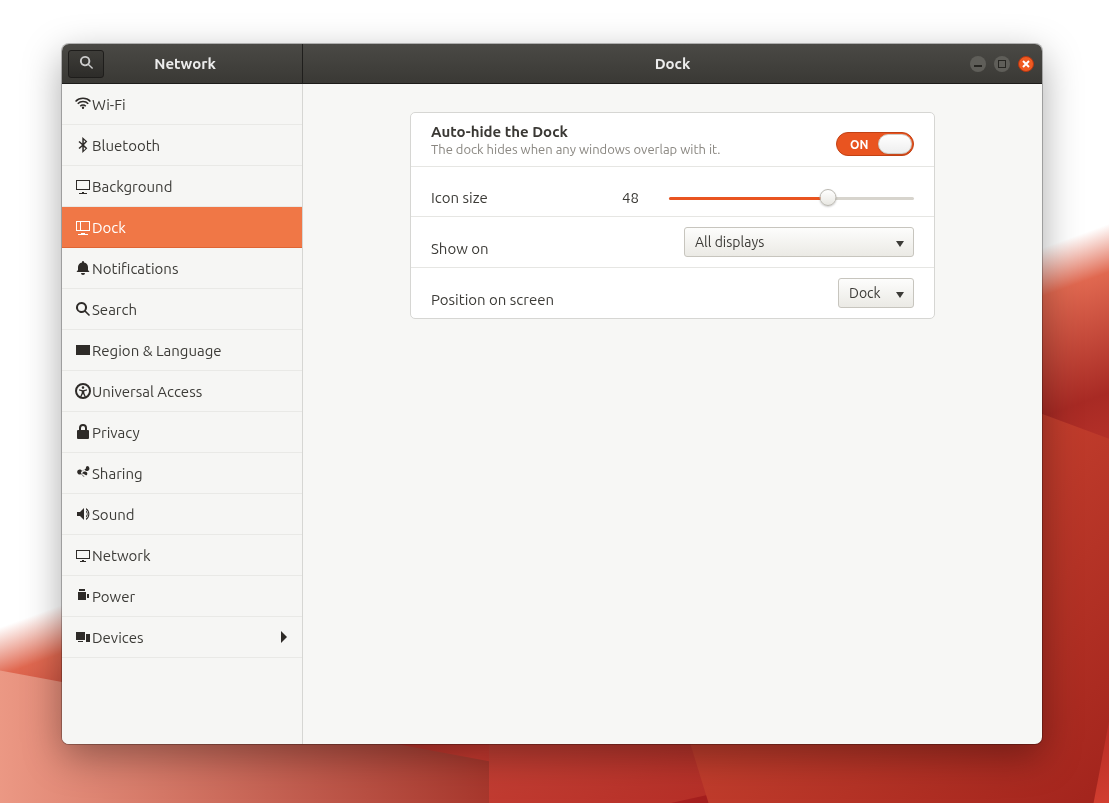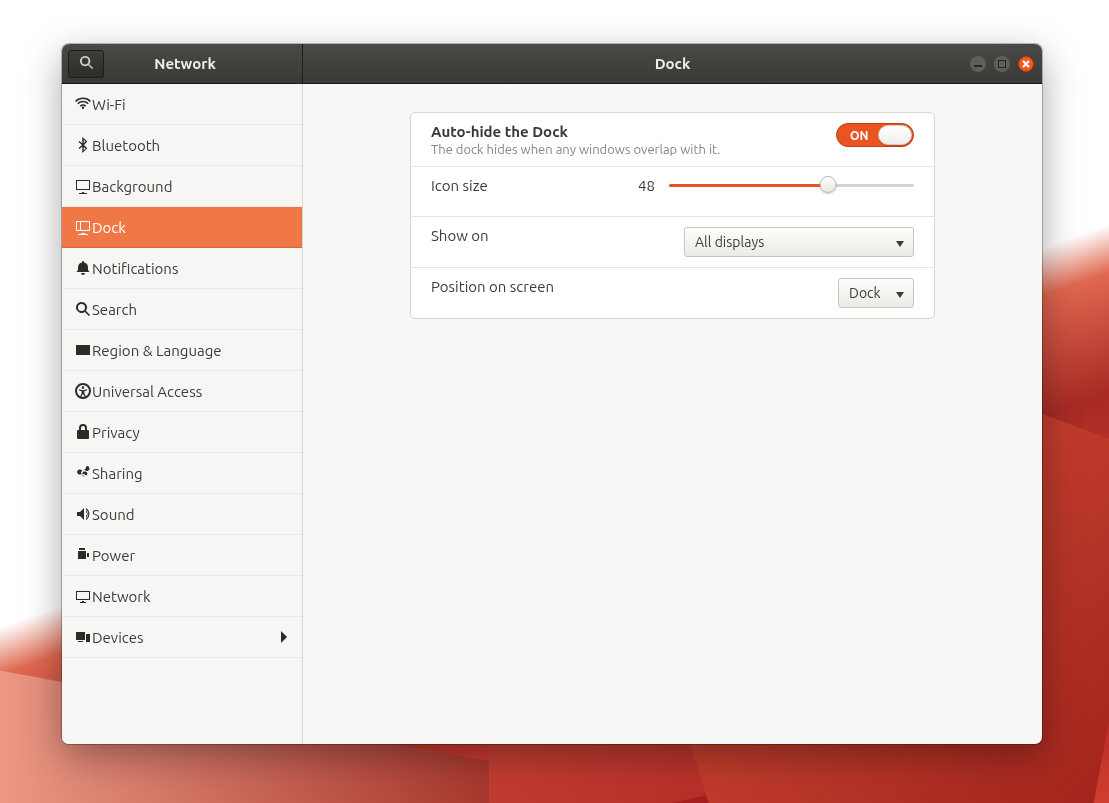--- a/index.html
+++ b/index.html
@@ -126,21 +126,21 @@
   }
   .panel{
     width:525px; margin:0 auto;
     background:var(--panel-bg);
     border:1px solid var(--border);
     border-radius:5px;
   }
   .row{
     min-height:50px;
     padding:10px 20px;
-    display:flex; align-items:flex-start;
+    display:flex; align-items:flex-end;
     border-bottom:1px solid #e6e6e3;
   }
   .row:last-child{border-bottom:none;gap:27px;}
   .row-labels{flex:1;}
   .row-title{font-size:15px;font-weight:600;color:#3a3834;}
   .row-sub{font-size:13px;color:#8a8781;margin-top:2px;}
   .row-plain{font-size:15px;color:#3c3b37;}
 
   
   .switch{
@@ -339,33 +339,33 @@
           <svg viewBox="0 0 16 16">
               <path d="M2 6h3l4-4v12L5 10H2zM11 4.5a4.5 4.5 0 010 7v-1.4a3.1 3.1 0 000-4.2zM11 2a7 7 0 010 12v-1.5a5.5 5.5 0 000-9z"></path>
             </svg>
         </span>
         <span>Sound</span>
       </div>
 
       <div class="side-item">
         <span class="icon">
           <svg viewBox="0 0 16 16">
+              <path d="M1 3h14v9H1zm1 1v7h12V4zM5 14h6v1H5zM7 13h2v1H7z"></path>
+            </svg>
+        </span>
+        <span>Network</span>
+      </div>
+
+      <div class="side-item">
+        <span class="icon">
+          <svg viewBox="0 0 16 16">
               <path d="M3 4h8v8H3zM12 6h2v4h-2zM4 1h6v2H4z"></path>
             </svg>
         </span>
         <span>Power</span>
-      </div>
-
-      <div class="side-item">
-        <span class="icon">
-          <svg viewBox="0 0 16 16">
-              <path d="M1 3h14v9H1zm1 1v7h12V4zM5 14h6v1H5zM7 13h2v1H7z"></path>
-            </svg>
-        </span>
-        <span>Network</span>
       </div>
 
       <div class="side-item">
         <span class="icon">
           <svg viewBox="0 0 16 16">
               <path d="M1 3h9v8H1zm10 2h4v8h-4zM3 12h5v1H3z"></path>
             </svg>
         </span>
         <span>Devices</span>
         <span class="chevron">
@@ -385,21 +385,21 @@
           <div class="row-labels">
             <div class="row-title">Auto-hide the Dock</div>
             <div class="row-sub">The dock hides when any windows overlap with it.</div>
           </div>
           <div class="switch">
             <span>ON</span>
             <div class="knob"></div>
           </div>
         </div>
 
-        <div class="row" style="gap:4px;">
+        <div class="row" style="gap:20px;">
           <div class="row-plain" style="flex:1">Icon size</div>
           <div class="slider-value">48</div>
           <div class="slider">
             <div class="track"></div>
             <div class="fill" style="width: 65%;"></div>
             <div class="handle" style="left: 65%;"></div>
           </div>
         </div>
 
         <div class="row">

